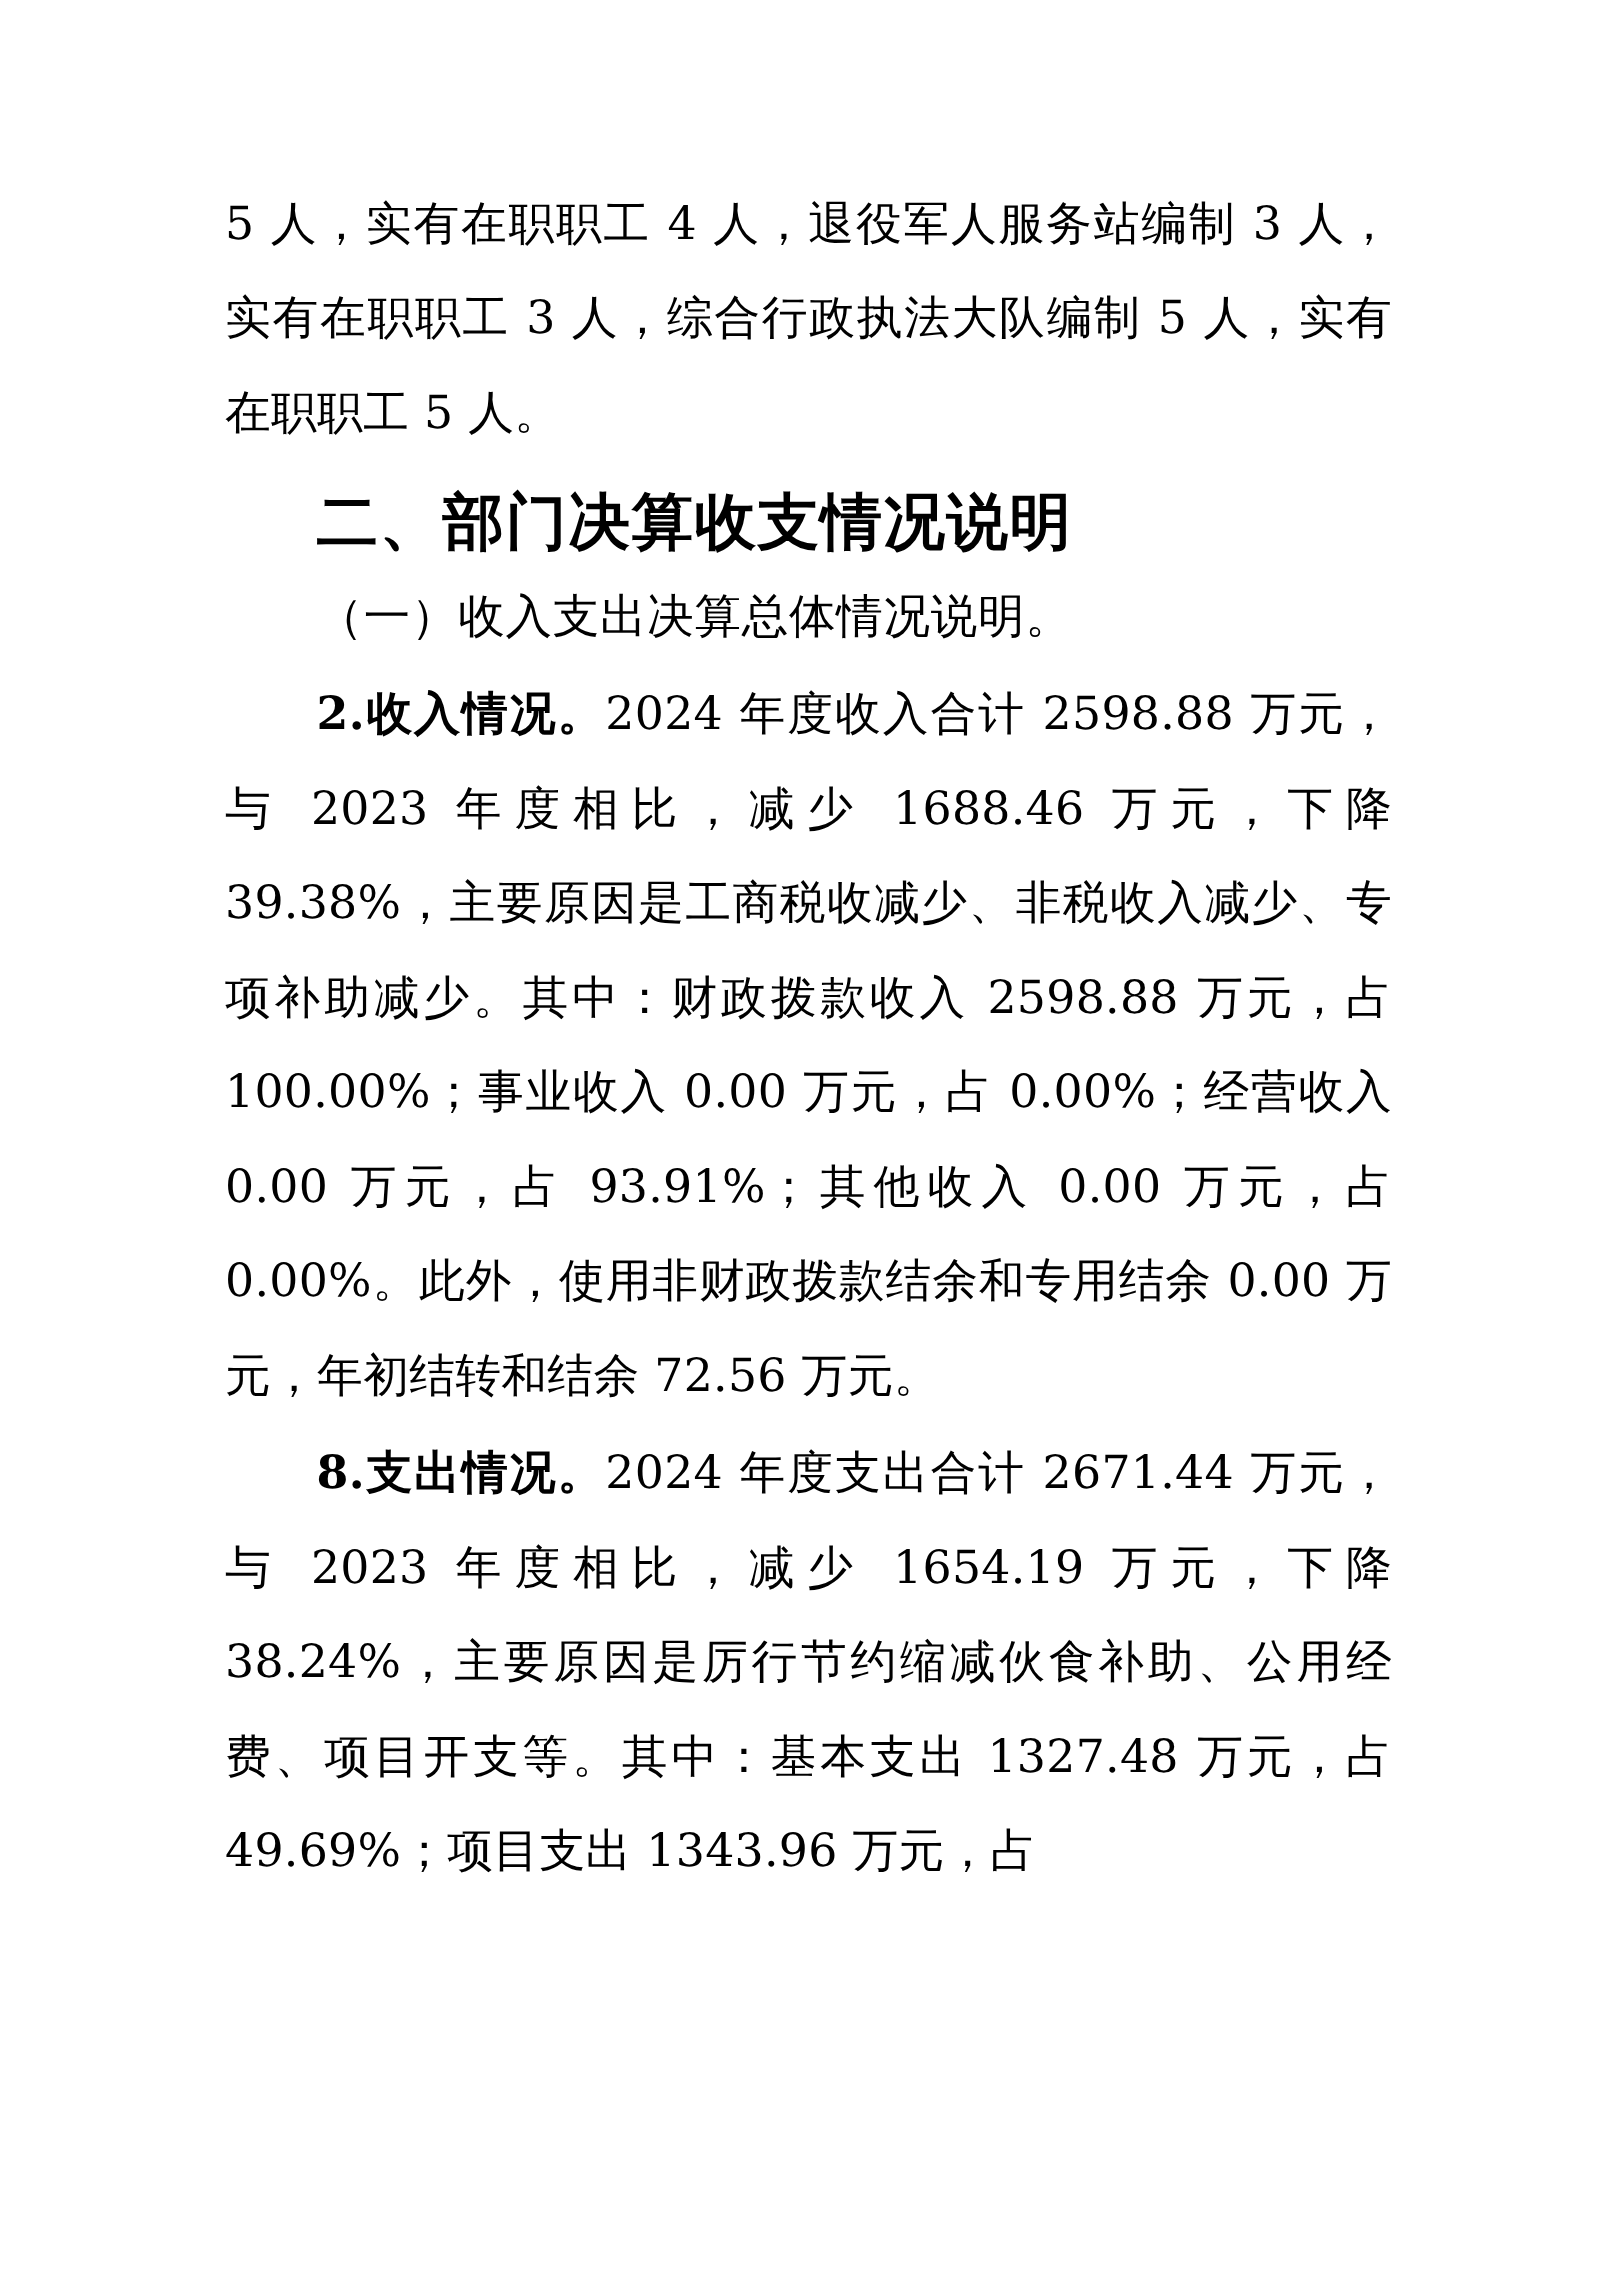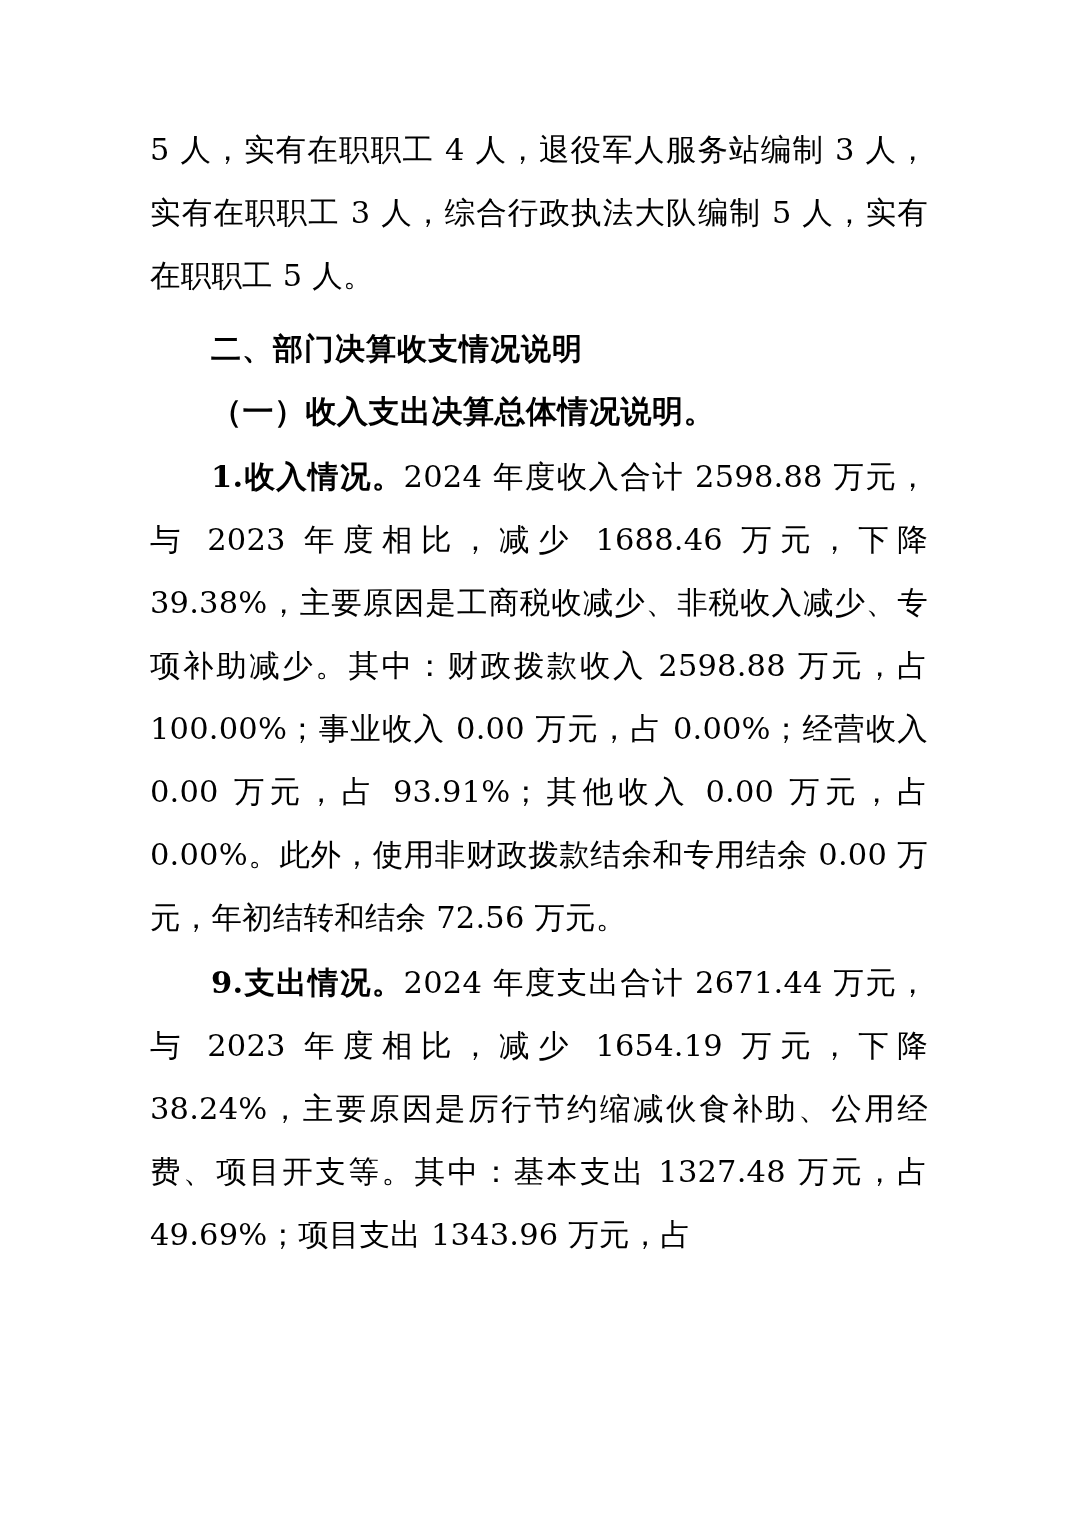--- a/index.html
+++ b/index.html
@@ -32,31 +32,31 @@
     line-height: 63px;
     letter-spacing: 0.2px;
     text-align: justify;
     text-justify: inter-ideograph;
     font-weight: 500;
   }
   .indent {
     text-indent: 61px;
   }
   .heading-2 {
-    font-size: 30px;
+    font-size: 41px;
     line-height: 63px;
     font-weight: bold;
     text-indent: 61px;
     letter-spacing: 1px;
     margin-top: 10px;
   }
   .heading-3 {
     font-size: 31px;
     line-height: 63px;
-    font-weight: bold;
+    font-weight: normal;
     text-indent: 61px;
     letter-spacing: 0.5px;
   }
   .lead {
     font-weight: bold;
   }
   .para-gap {
     margin-top: 2px;
   }
   .footer {
@@ -78,23 +78,23 @@
   <div class="content">
 
     <p class="body-text">5 人，实有在职职工 4 人，退役军人服务站编制 3 人，实有在职职工 3 人，综合行政执法大队编制 5 人，实有在职职工 5 人。</p>
 
     <p class="heading-2">二、部门决算收支情况说明</p>
 
     <p class="heading-3">（一）收入支出决算总体情况说明。</p>
 
 
     <p class="body-text indent para-gap">
-      <span class="lead">1.收入情况。</span><span>2024 年度收入合计 2598.88 万元，与 2023 年度相比，减少 1688.46 万元，下降 39.38%，主要原因是工商税收减少、非税收入减少、专项补助减少。其中：财政拨款收入 2598.88 万元，占 100.00%；事业收入 0.00 万元，占 0.00%；经营收入 0.00 万元，占 93.91%；其他收入 0.00 万元，占 0.00%。此外，使用非财政拨款结余和专用结余 0.00 万元，年初结转和结余 72.56 万元。</span>
+      <span class="lead">2.收入情况。</span><span>2024 年度收入合计 2598.88 万元，与 2023 年度相比，减少 1688.46 万元，下降 39.38%，主要原因是工商税收减少、非税收入减少、专项补助减少。其中：财政拨款收入 2598.88 万元，占 100.00%；事业收入 0.00 万元，占 0.00%；经营收入 0.00 万元，占 93.91%；其他收入 0.00 万元，占 0.00%。此外，使用非财政拨款结余和专用结余 0.00 万元，年初结转和结余 72.56 万元。</span>
     </p>
 
     <p class="body-text indent para-gap">
-      <span class="lead">9.支出情况。</span><span>2024 年度支出合计 2671.44 万元，与 2023 年度相比，减少 1654.19 万元，下降 38.24%，主要原因是厉行节约缩减伙食补助、公用经费、项目开支等。其中：基本支出 1327.48 万元，占 49.69%；项目支出 1343.96 万元，占</span>
+      <span class="lead">8.支出情况。</span><span>2024 年度支出合计 2671.44 万元，与 2023 年度相比，减少 1654.19 万元，下降 38.24%，主要原因是厉行节约缩减伙食补助、公用经费、项目开支等。其中：基本支出 1327.48 万元，占 49.69%；项目支出 1343.96 万元，占</span>
     </p>
 
   </div>
 
   <div class="footer">- 7 -</div>
 </div>
 
 </body></html>

